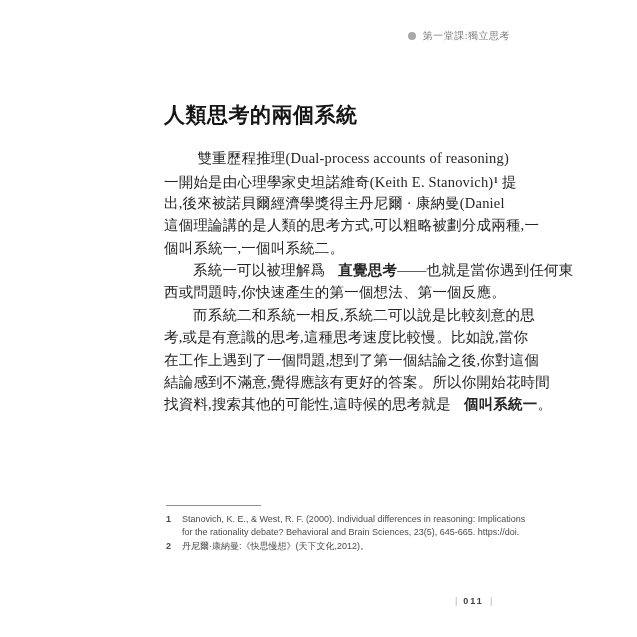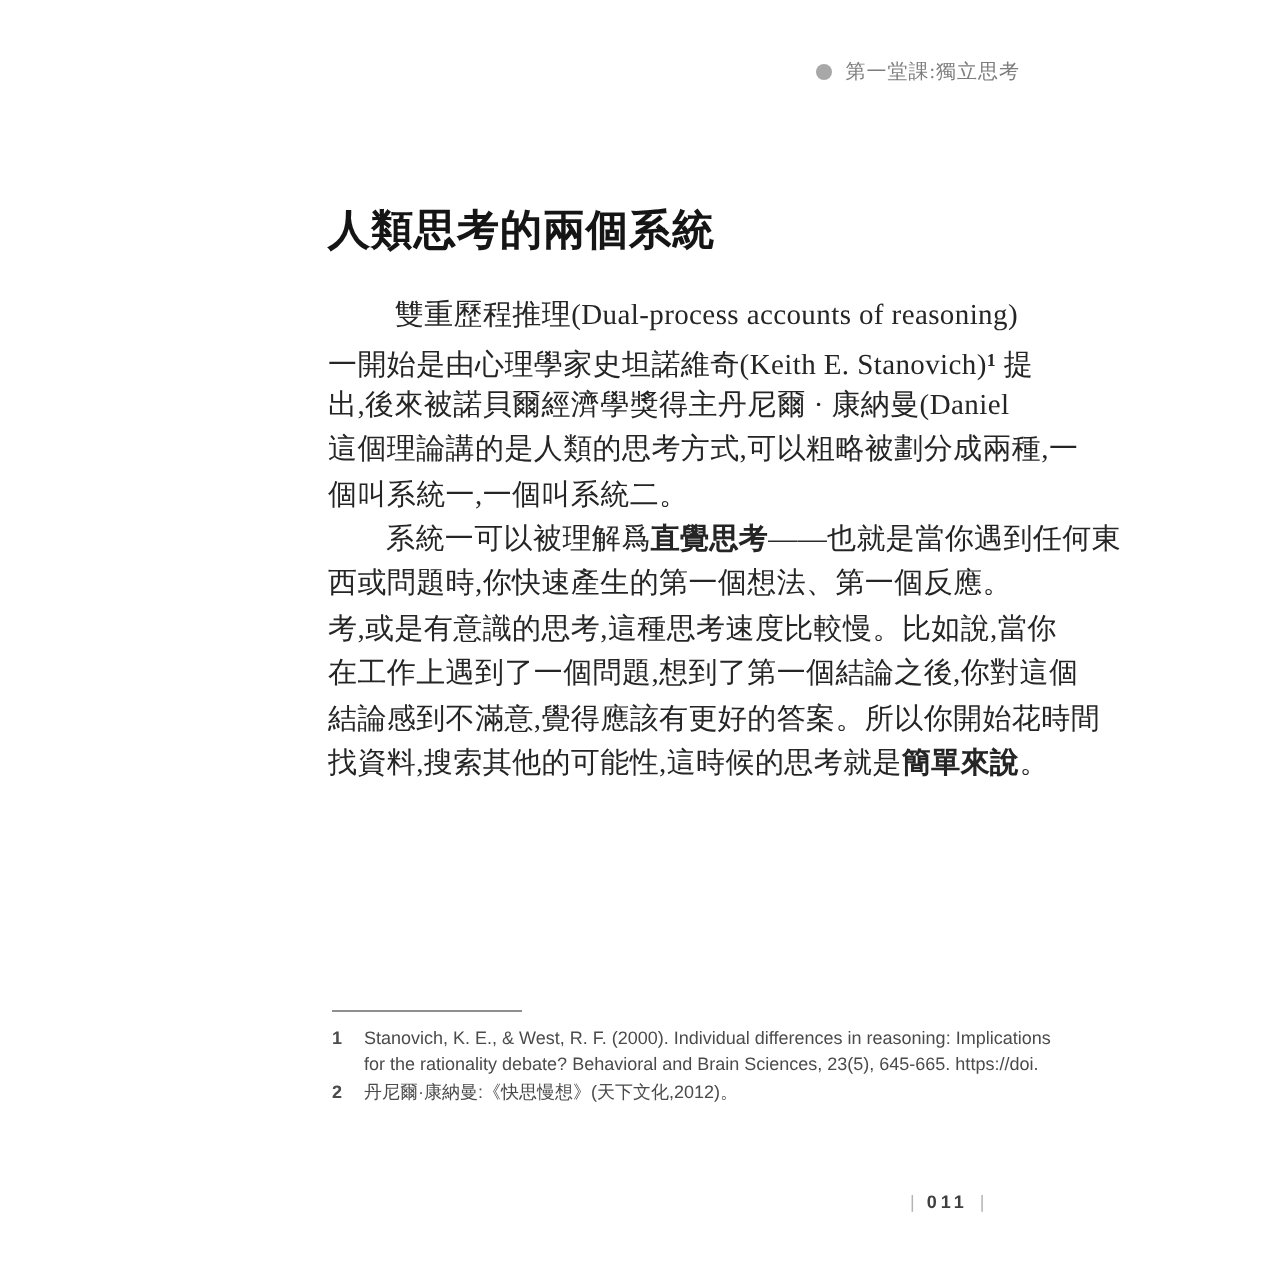--- a/index.html
+++ b/index.html
@@ -26,21 +26,21 @@
     font-weight:700; font-size:21px; color:#151515; letter-spacing:0.5px;
   }
   
   .body-text {
     position:absolute; left:164px; top:147px; width:345px;
     font-family:"Liberation Serif","DejaVu Serif",serif;
     font-size:14.5px; color:#252525;
   }
   .tline { height:22.4px; line-height:22.4px; white-space:nowrap; letter-spacing:0.2px; }
   .tline.indent { padding-left:29px;text-align:right; }
-  .b { font-weight:700; }
+  .b { font-weight:700;margin-left:13px; }
   .sup { font-size:9px; font-weight:700; vertical-align:4px; }
   
   .footnote-rule {
     position:absolute; left:166px; top:505px; width:95px; height:1px; background:#8f8f8f;
   }
   
   .footnotes {
     position:absolute; left:166px; top:513px; width:350px;
     font-family:"Liberation Sans","DejaVu Sans",sans-serif;
     font-size:9px; color:#4b4b4b;
@@ -71,24 +71,25 @@
   <h1 class="section-title" style="margin:1px;">人類思考的兩個系統</h1>
 
   <div class="body-text">
       <div class="tline indent"><span class="">雙重歷程推理(Dual-process accounts of reasoning)</span></div>
       <div class="tline"><span class="">一開始是由心理學家史坦諾維奇(Keith E. Stanovich)</span><span class="sup">1</span><span class=""> 提</span></div>
       <div class="tline"><span class="">出,後來被諾貝爾經濟學獎得主丹尼爾 · 康納曼(Daniel</span></div>
       <div class="tline"><span class="">這個理論講的是人類的思考方式,可以粗略被劃分成兩種,一</span></div>
       <div class="tline"><span class="">個叫系統一,一個叫系統二。</span></div>
       <div class="tline indent"><span class="">系統一可以被理解爲</span><span class=" b">直覺思考</span><span class="">——也就是當你遇到任何東</span></div>
       <div class="tline"><span class="">西或問題時,你快速產生的第一個想法、第一個反應。</span></div>
+      <div class="tline indent"><span class="">而系統二和系統一相反,系統二可以說是比較刻意的思</span></div>
       <div class="tline"><span class="">考,或是有意識的思考,這種思考速度比較慢。比如說,當你</span></div>
       <div class="tline"><span class="">在工作上遇到了一個問題,想到了第一個結論之後,你對這個</span></div>
       <div class="tline"><span class="">結論感到不滿意,覺得應該有更好的答案。所以你開始花時間</span></div>
-      <div class="tline"><span class="">找資料,搜索其他的可能性,這時候的思考就是</span><span class=" b">簡單來說</span><span class="">。</span></div>
+      <div class="tline"><span class="">找資料,搜索其他的可能性,這時候的思考就是</span><span class=" b">個叫系統一</span><span class="">。</span></div>
     </div>
 
   <div class="footnote-rule"></div>
 
   <div class="footnotes">
       <div class="fnote">
         <span class="fnum">1</span>
         <div class="ftext">
           <div>Stanovich, K. E., &amp; West, R. F. (2000). Individual differences in reasoning: Implications</div>
           <div>for the rationality debate? Behavioral and Brain Sciences, 23(5), 645-665. https://doi.</div>

